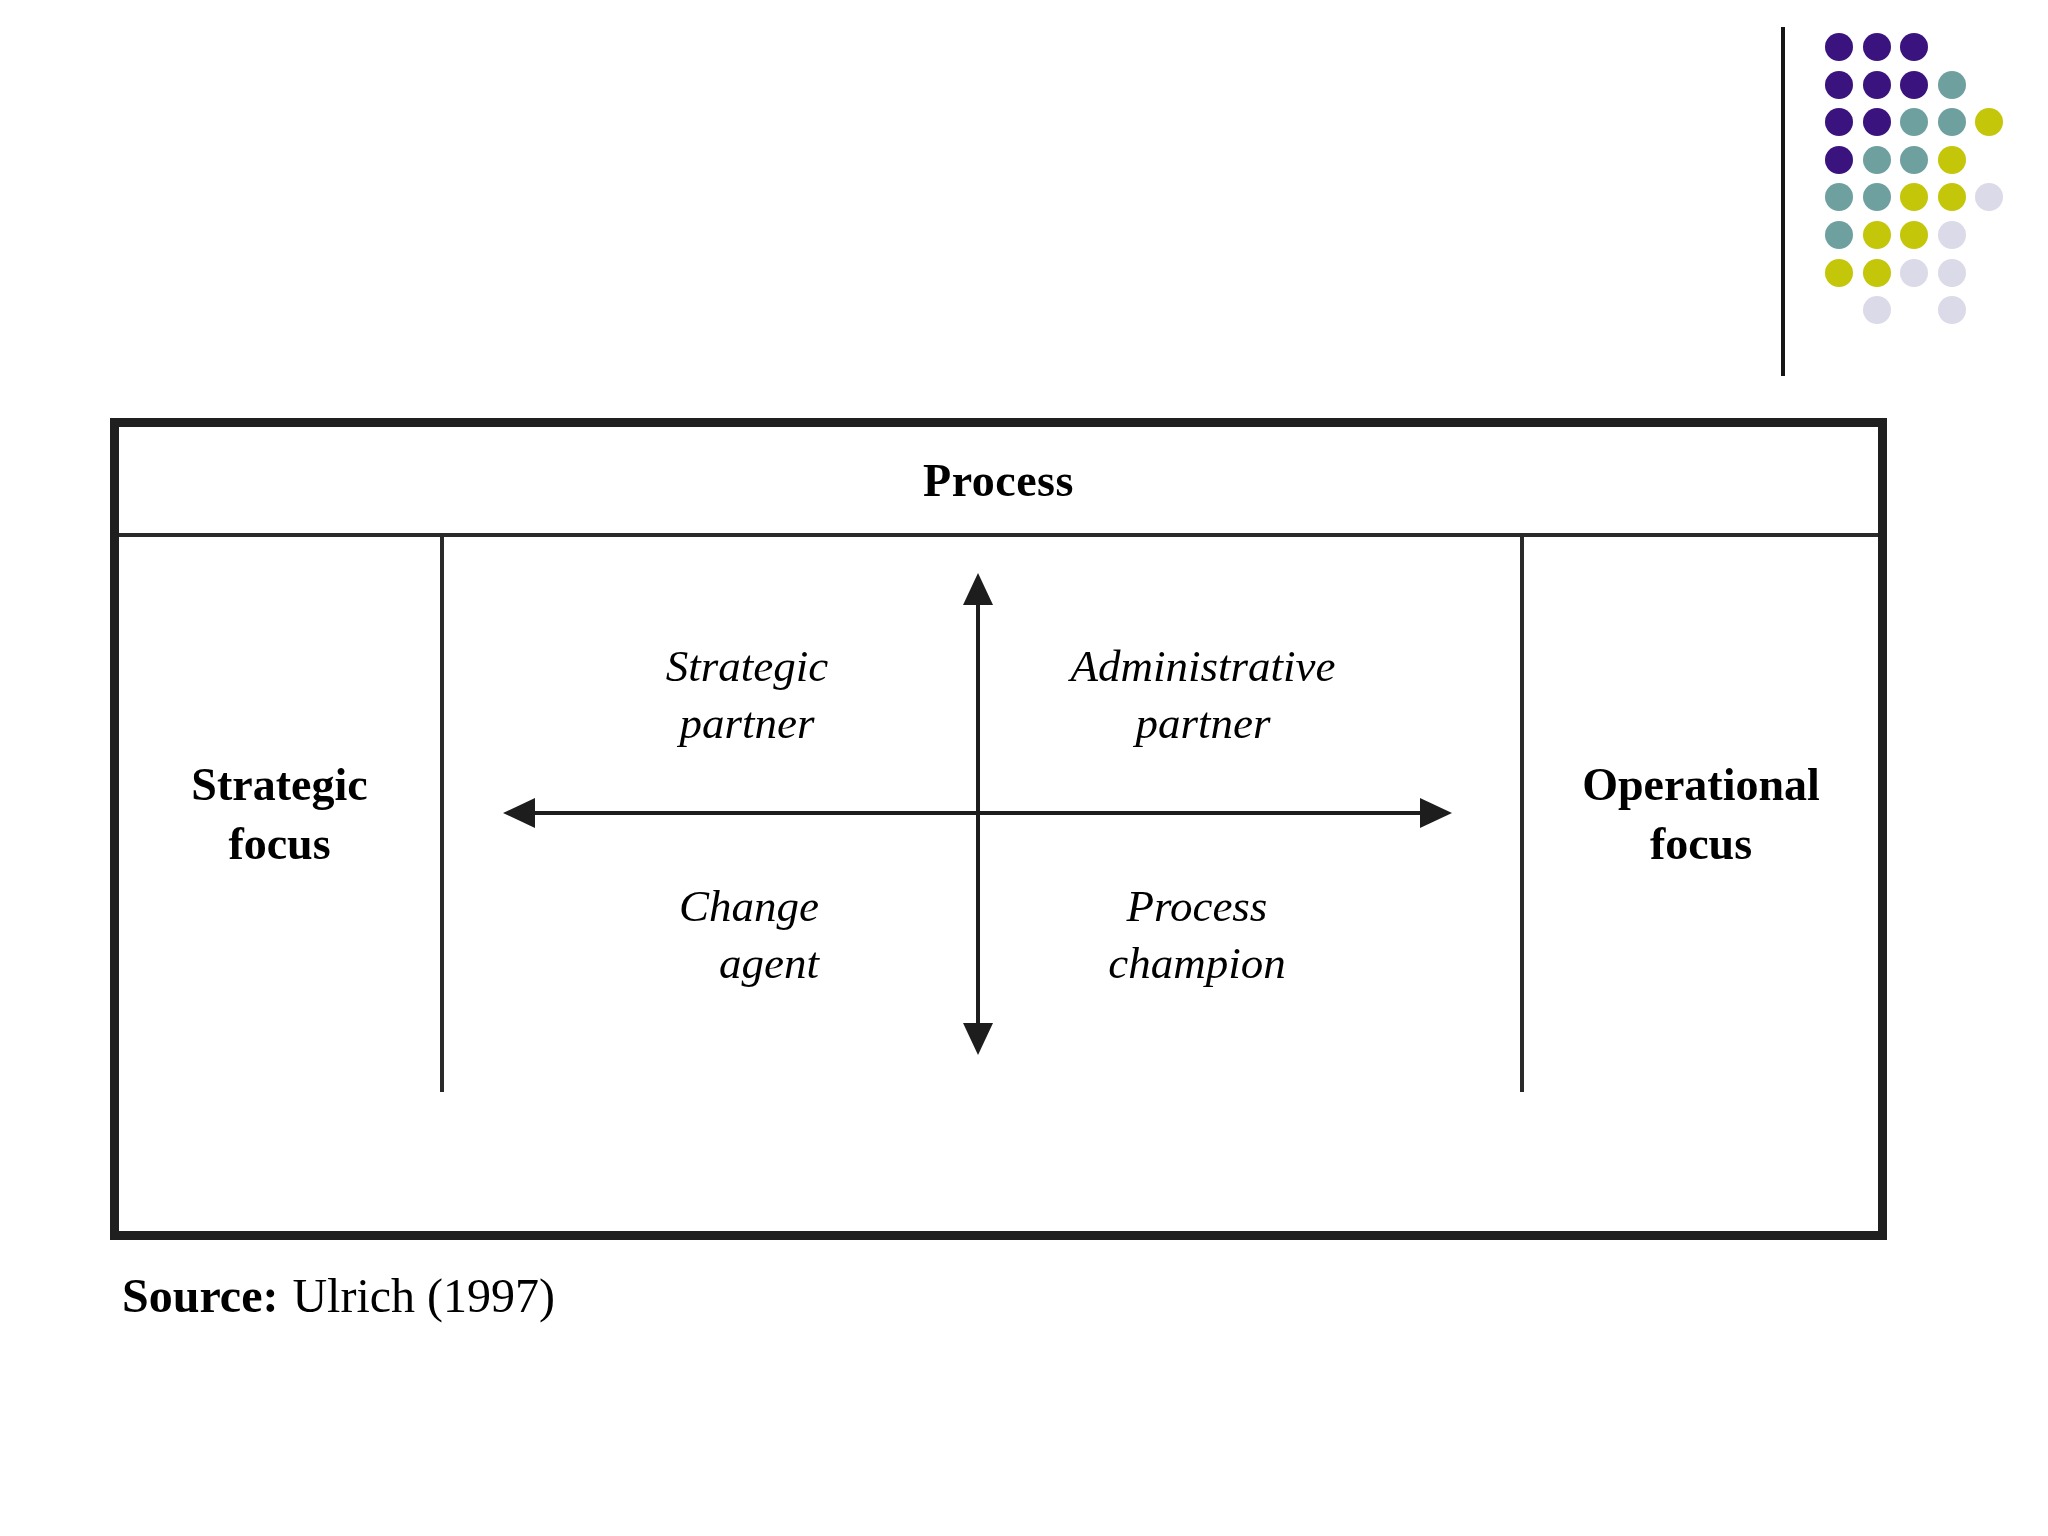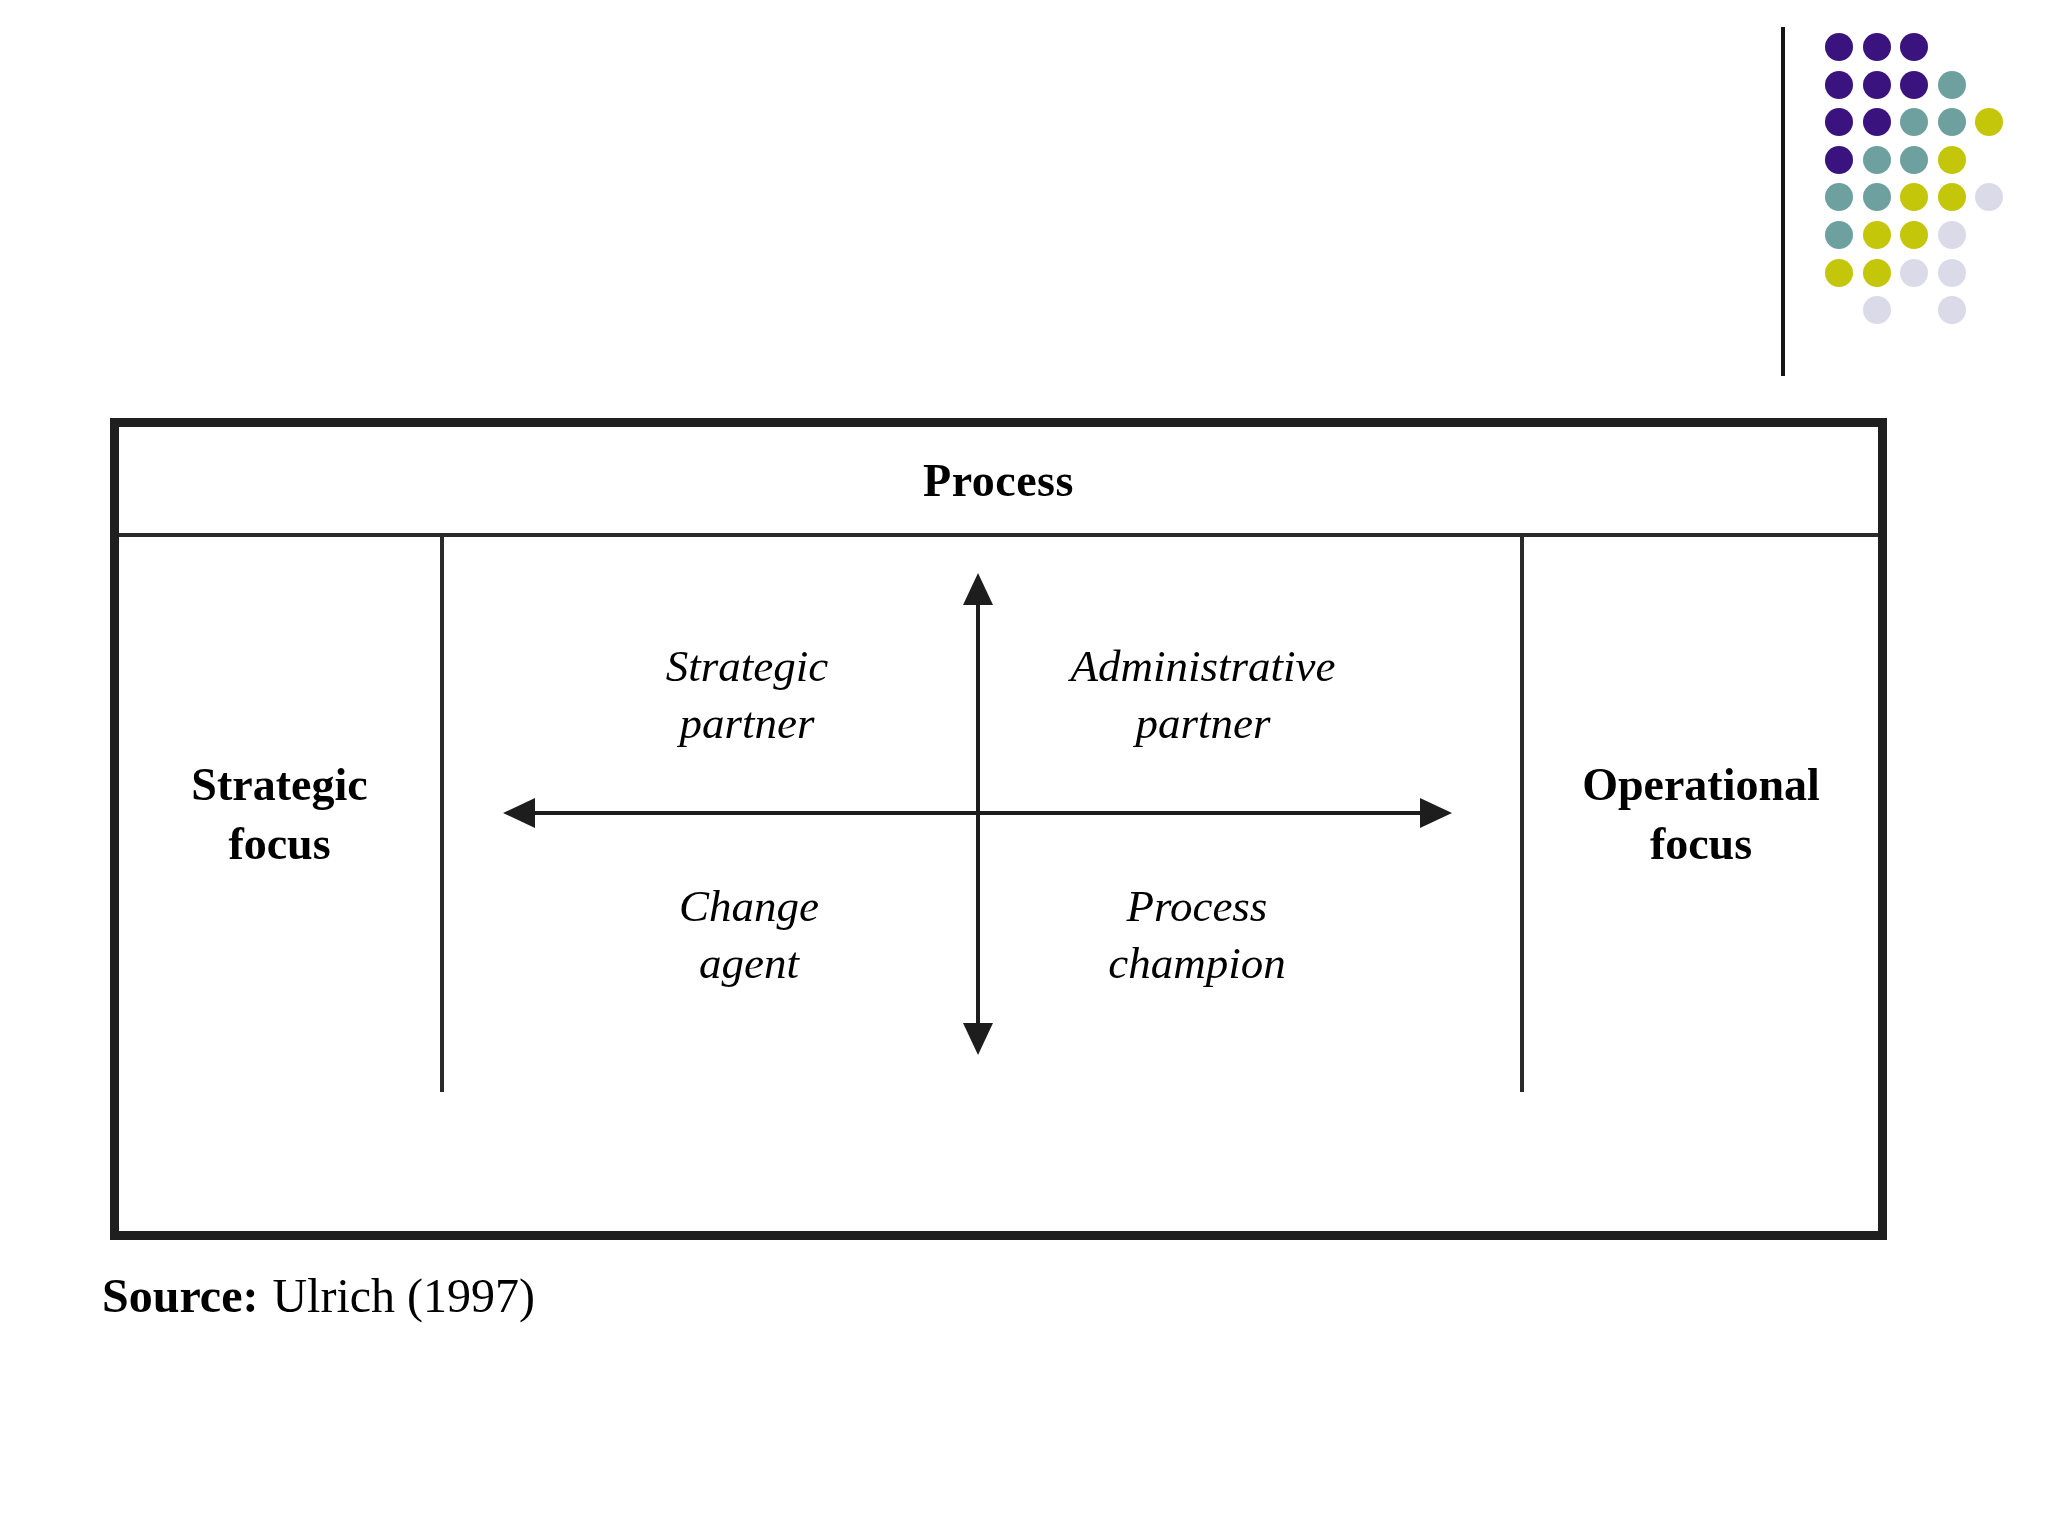--- a/index.html
+++ b/index.html
@@ -85,21 +85,21 @@
     position: absolute;
     transform: translate(-50%, -50%);
     font-style: italic;
     font-size: 45px;
     line-height: 1.26;
     text-align: center;
     white-space: pre-line;
   }
   .quad-tl { left: 303px; top: 158px; }
   .quad-tr { left: 759px; top: 158px; }
-  .quad-bl { left: 305px; top: 398px; }
+  .quad-bl { left: 305px; top: 398px; text-align: right; }
   .quad-br { left: 753px; top: 398px; }
 
   
   .shaft-v {
     position: absolute;
     left: 532px; top: 62px;
     width: 4px; height: 428px;
     background: #1d1d1d;
   }
   .shaft-h {
@@ -130,21 +130,21 @@
   .head-right {
     left: 976px; top: 261px;
     border-top: 15px solid transparent;
     border-bottom: 15px solid transparent;
     border-left: 32px solid #1d1d1d;
   }
 
   
   .source-line {
     position: absolute;
-    left: 102px; top: 1268px;
+    left: 122px; top: 1268px;
     font-size: 48px;
   }
   .source-label { font-weight: bold; }
   .source-text { margin-left: 14px; font-weight: normal; }
 </style>
 </head>
 <body>
 
 <div class="slide">
 

